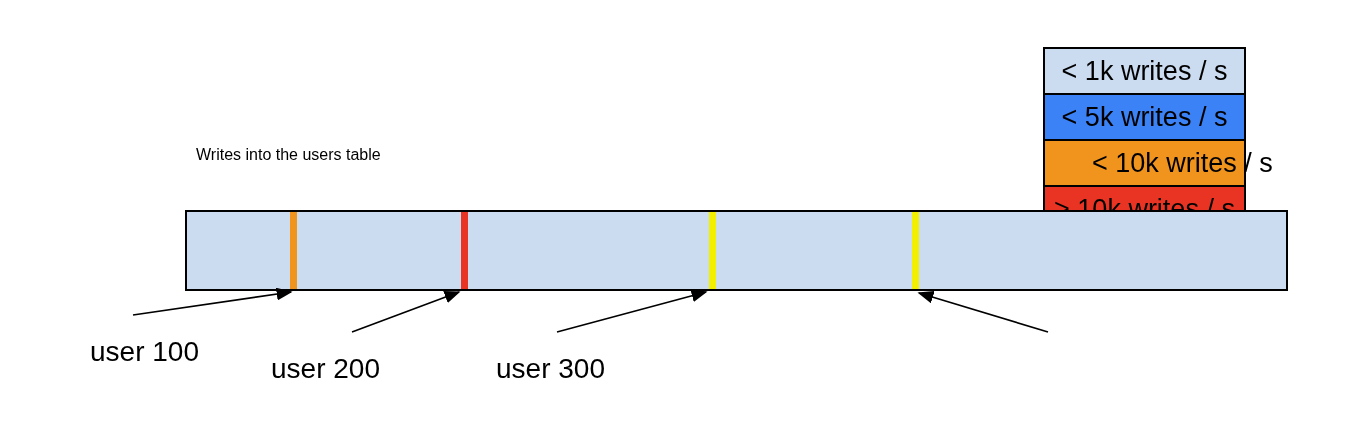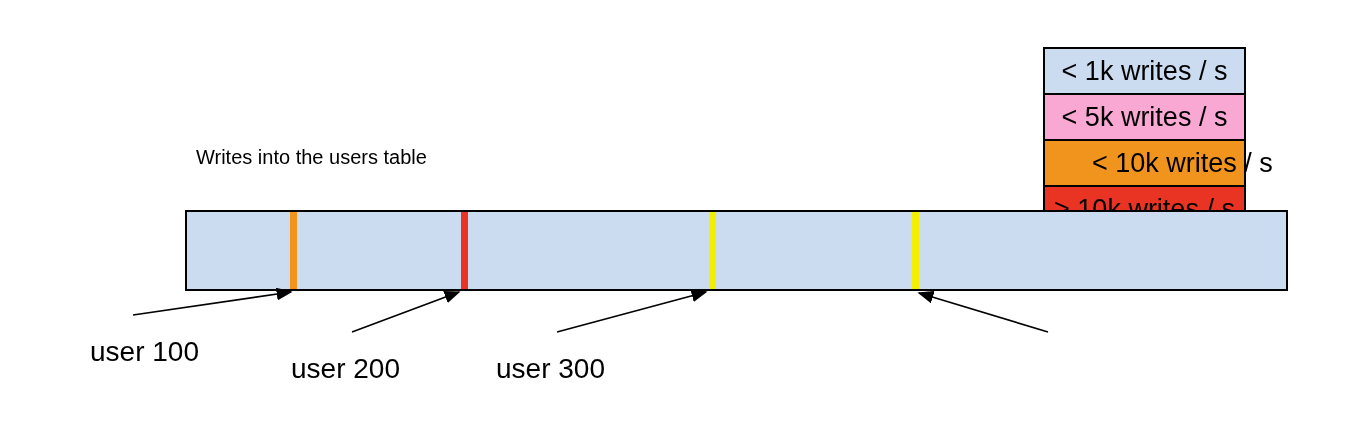--- a/index.html
+++ b/index.html
@@ -7,21 +7,21 @@
     position:relative;
     width:1350px;height:422px;
     background:#ffffff;
     font-family:"Liberation Sans", sans-serif;
     color:#000;
     overflow:hidden;
   }
   .title{
     position:absolute;
     left:196px;top:146px;
-    font-size:20px;
+    font-size:16px;
     white-space:nowrap;
   }
   
   .legend{
     position:absolute;
     left:1043px;top:9px;
     width:203px;
     border:2px solid #000;
     box-sizing:border-box;
     background:#fff;
@@ -50,21 +50,21 @@
     width:7px;
     margin-left:-3px;
   }
   
   .callout{
     position:absolute;
     font-size:28px;
     white-space:nowrap;
   }
   .callout-1{left:50px;top:336px;margin-left:40px;}
-  .callout-2{left:271px;top:353px;margin-left:20px;}
+  .callout-2{left:271px;top:353px;}
   .callout-3{left:496px;top:353px;}
   .callout-4{left:966px;top:350px;}
   
   .arrows{
     position:absolute;
     left:0;top:0;
     width:1350px;height:422px;
     pointer-events:none;
   }
 </style>
@@ -72,21 +72,21 @@
 <body>
 
 <div class="canvas">
 
   <div class="title">Writes into the users table</div>
 
   <div class="legend">
     <div class="legend-row" style="background: rgb(203, 219, 240);">
       <span>&lt; 1k writes / s</span>
     </div>
-    <div class="legend-row" style="background: #f9a8d4;">
+    <div class="legend-row" style="background: #3b82f6;">
       <span>&lt; 5k writes / s</span>
     </div>
     <div class="legend-row" style="background: rgb(240, 148, 30); padding-left: 47px;">
       <span>&lt; 10k writes / s</span>
     </div>
     <div class="legend-row" style="background: rgb(234, 52, 35);">
       <span>&gt; 10k writes / s</span>
     </div>
   </div>
 

